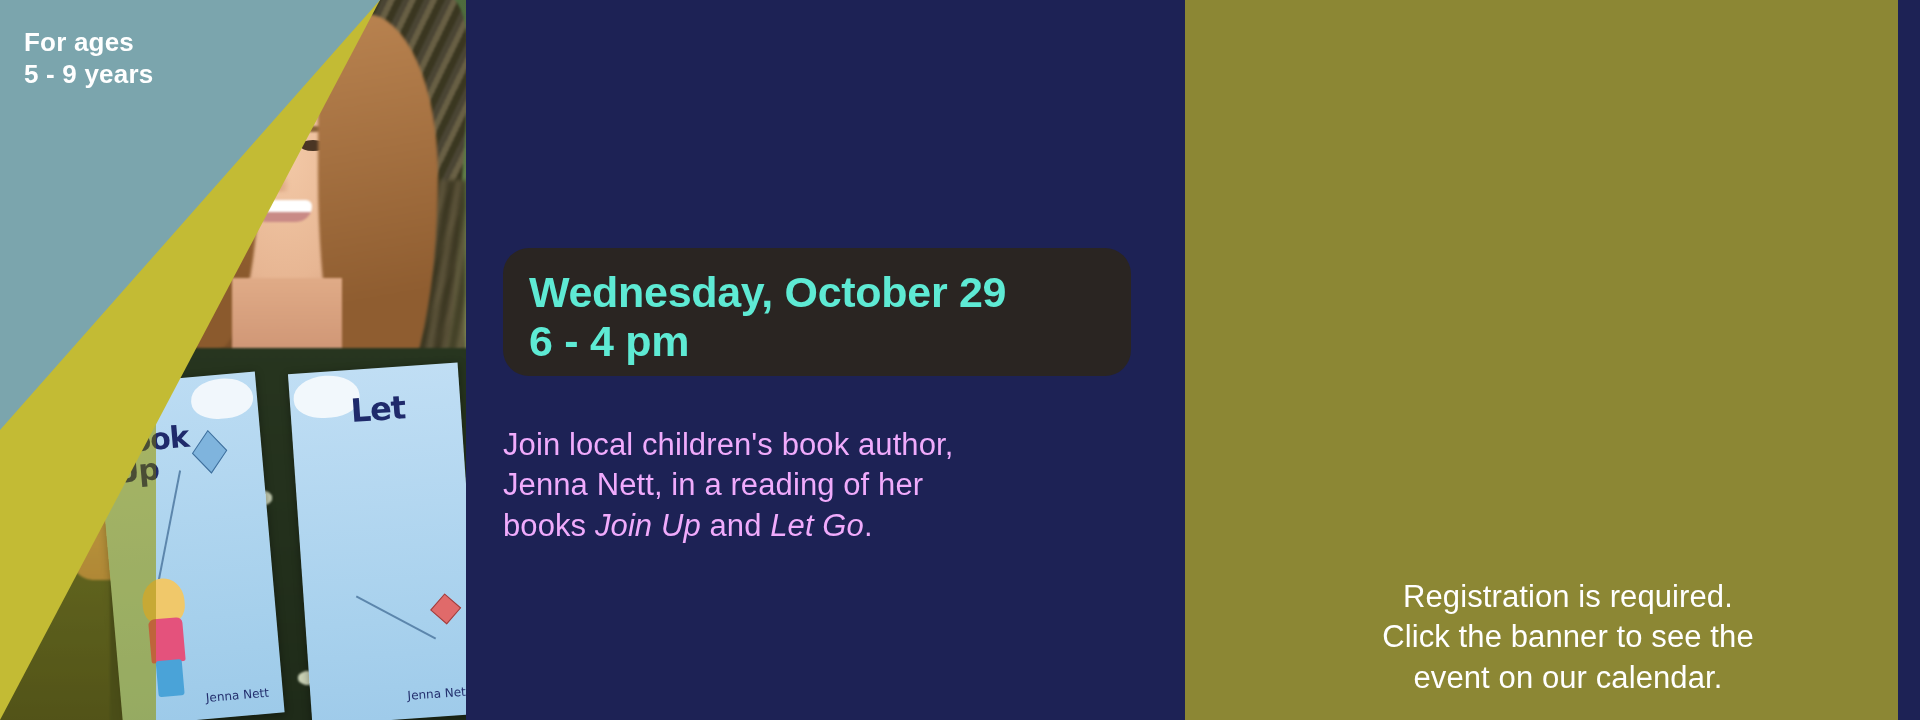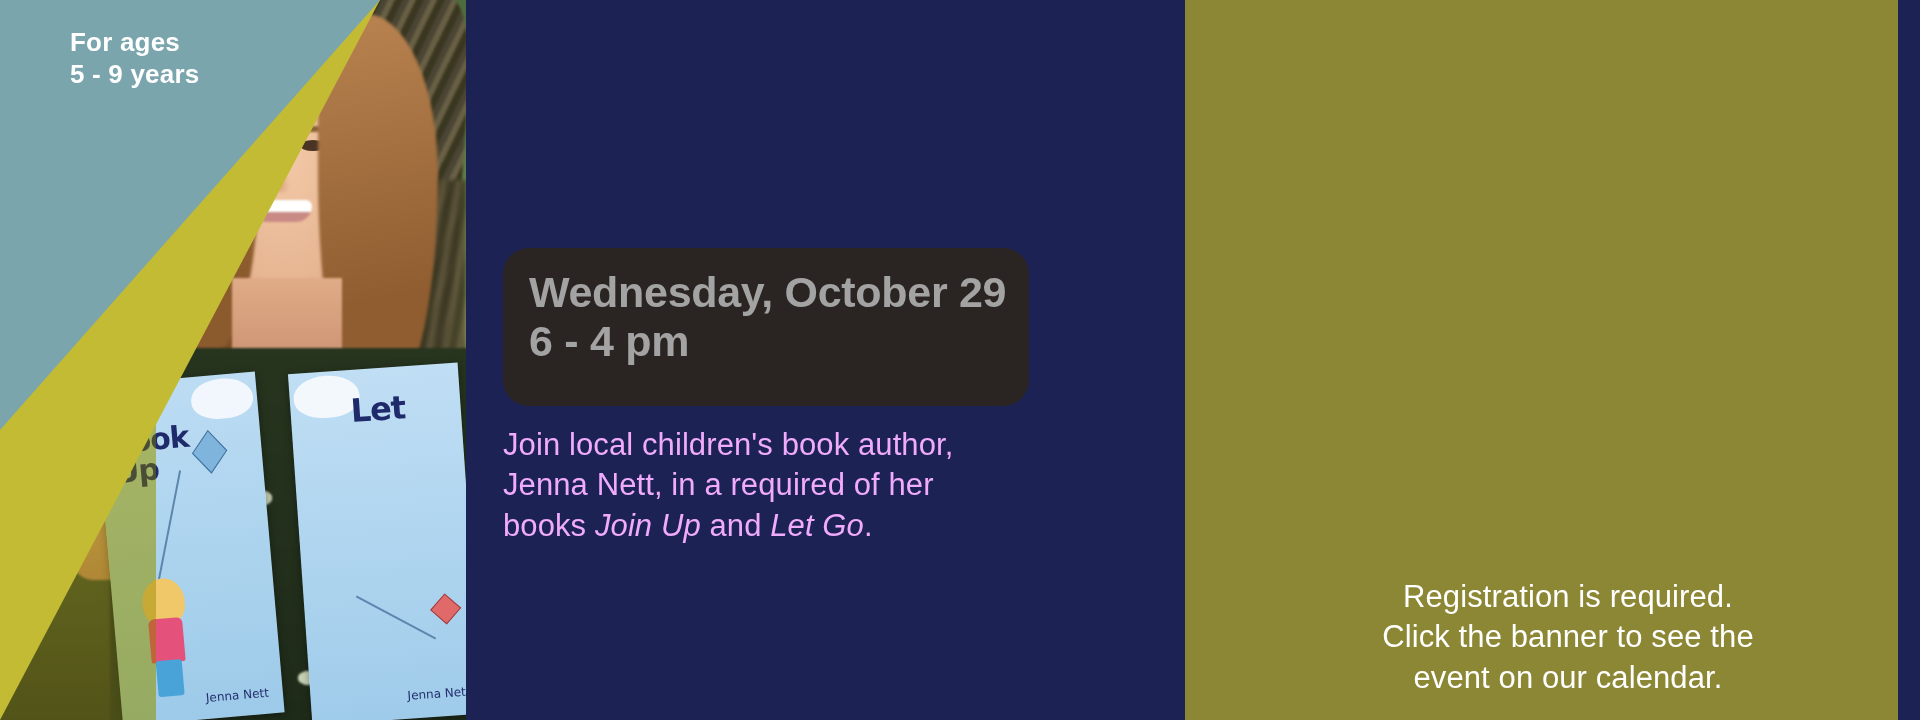--- a/index.html
+++ b/index.html
@@ -297,47 +297,46 @@
   
   .ages {
     position: absolute;
     left: 24px; top: 26px;
     color: #ffffff;
     font-size: 26px;
     font-weight: bold;
     line-height: 1.24;
     white-space: pre-line;
     letter-spacing: .2px;
-    margin-left: 46px;
   }
 
   .headline {
     position: absolute;
     left: 512px; top: 12px;
     color: #f7e44c;
     font-size: 80px;
     font-weight: bold;
     letter-spacing: -1px;
     line-height: 1.15;
     text-shadow:
       3px 0 0 #221c16, -3px 0 0 #221c16, 0 3px 0 #221c16, 0 -3px 0 #221c16,
       2px 2px 0 #221c16, -2px 2px 0 #221c16, 2px -2px 0 #221c16, -2px -2px 0 #221c16,
       5px 5px 5px rgba(15,12,8,.55);
     white-space: nowrap;
   }
 
   .datebox {
     position: absolute;
     left: 503px; top: 248px;
-    width: 526px;
+    width: 628px;
     box-sizing: border-box;
     background: #2a2522;
     border-radius: 26px;
-    padding: 20px 26px 40px 26px;
-    color: #a3a3a3;
+    padding: 20px 26px 10px 26px;
+    color: #5eead4;
   }
   .datebox .line {
     font-size: 43px;
     font-weight: bold;
     line-height: 1.14;
     letter-spacing: -.3px;
     white-space: nowrap;
   }
 
   .blurb {
@@ -429,21 +428,21 @@
 5 - 9 years</div>
 
 
   <div class="datebox">
     <div class="line">Wednesday, October 29</div>
     <div class="line">6 - 4 pm</div>
   </div>
 
   <div class="blurb">
     <span>Join local children's book author,</span><br>
-    <span>Jenna Nett, in a required of her</span><br>
+    <span>Jenna Nett, in a reading of her</span><br>
     <span>books </span><span class="it">Join Up</span><span> and </span><span class="it">Let Go</span><span>.</span>
   </div>
 
   <div class="registration">Registration is required.
 Click the banner to see the
 event on our calendar.</div>
 
 </div>
 
 </body></html>

